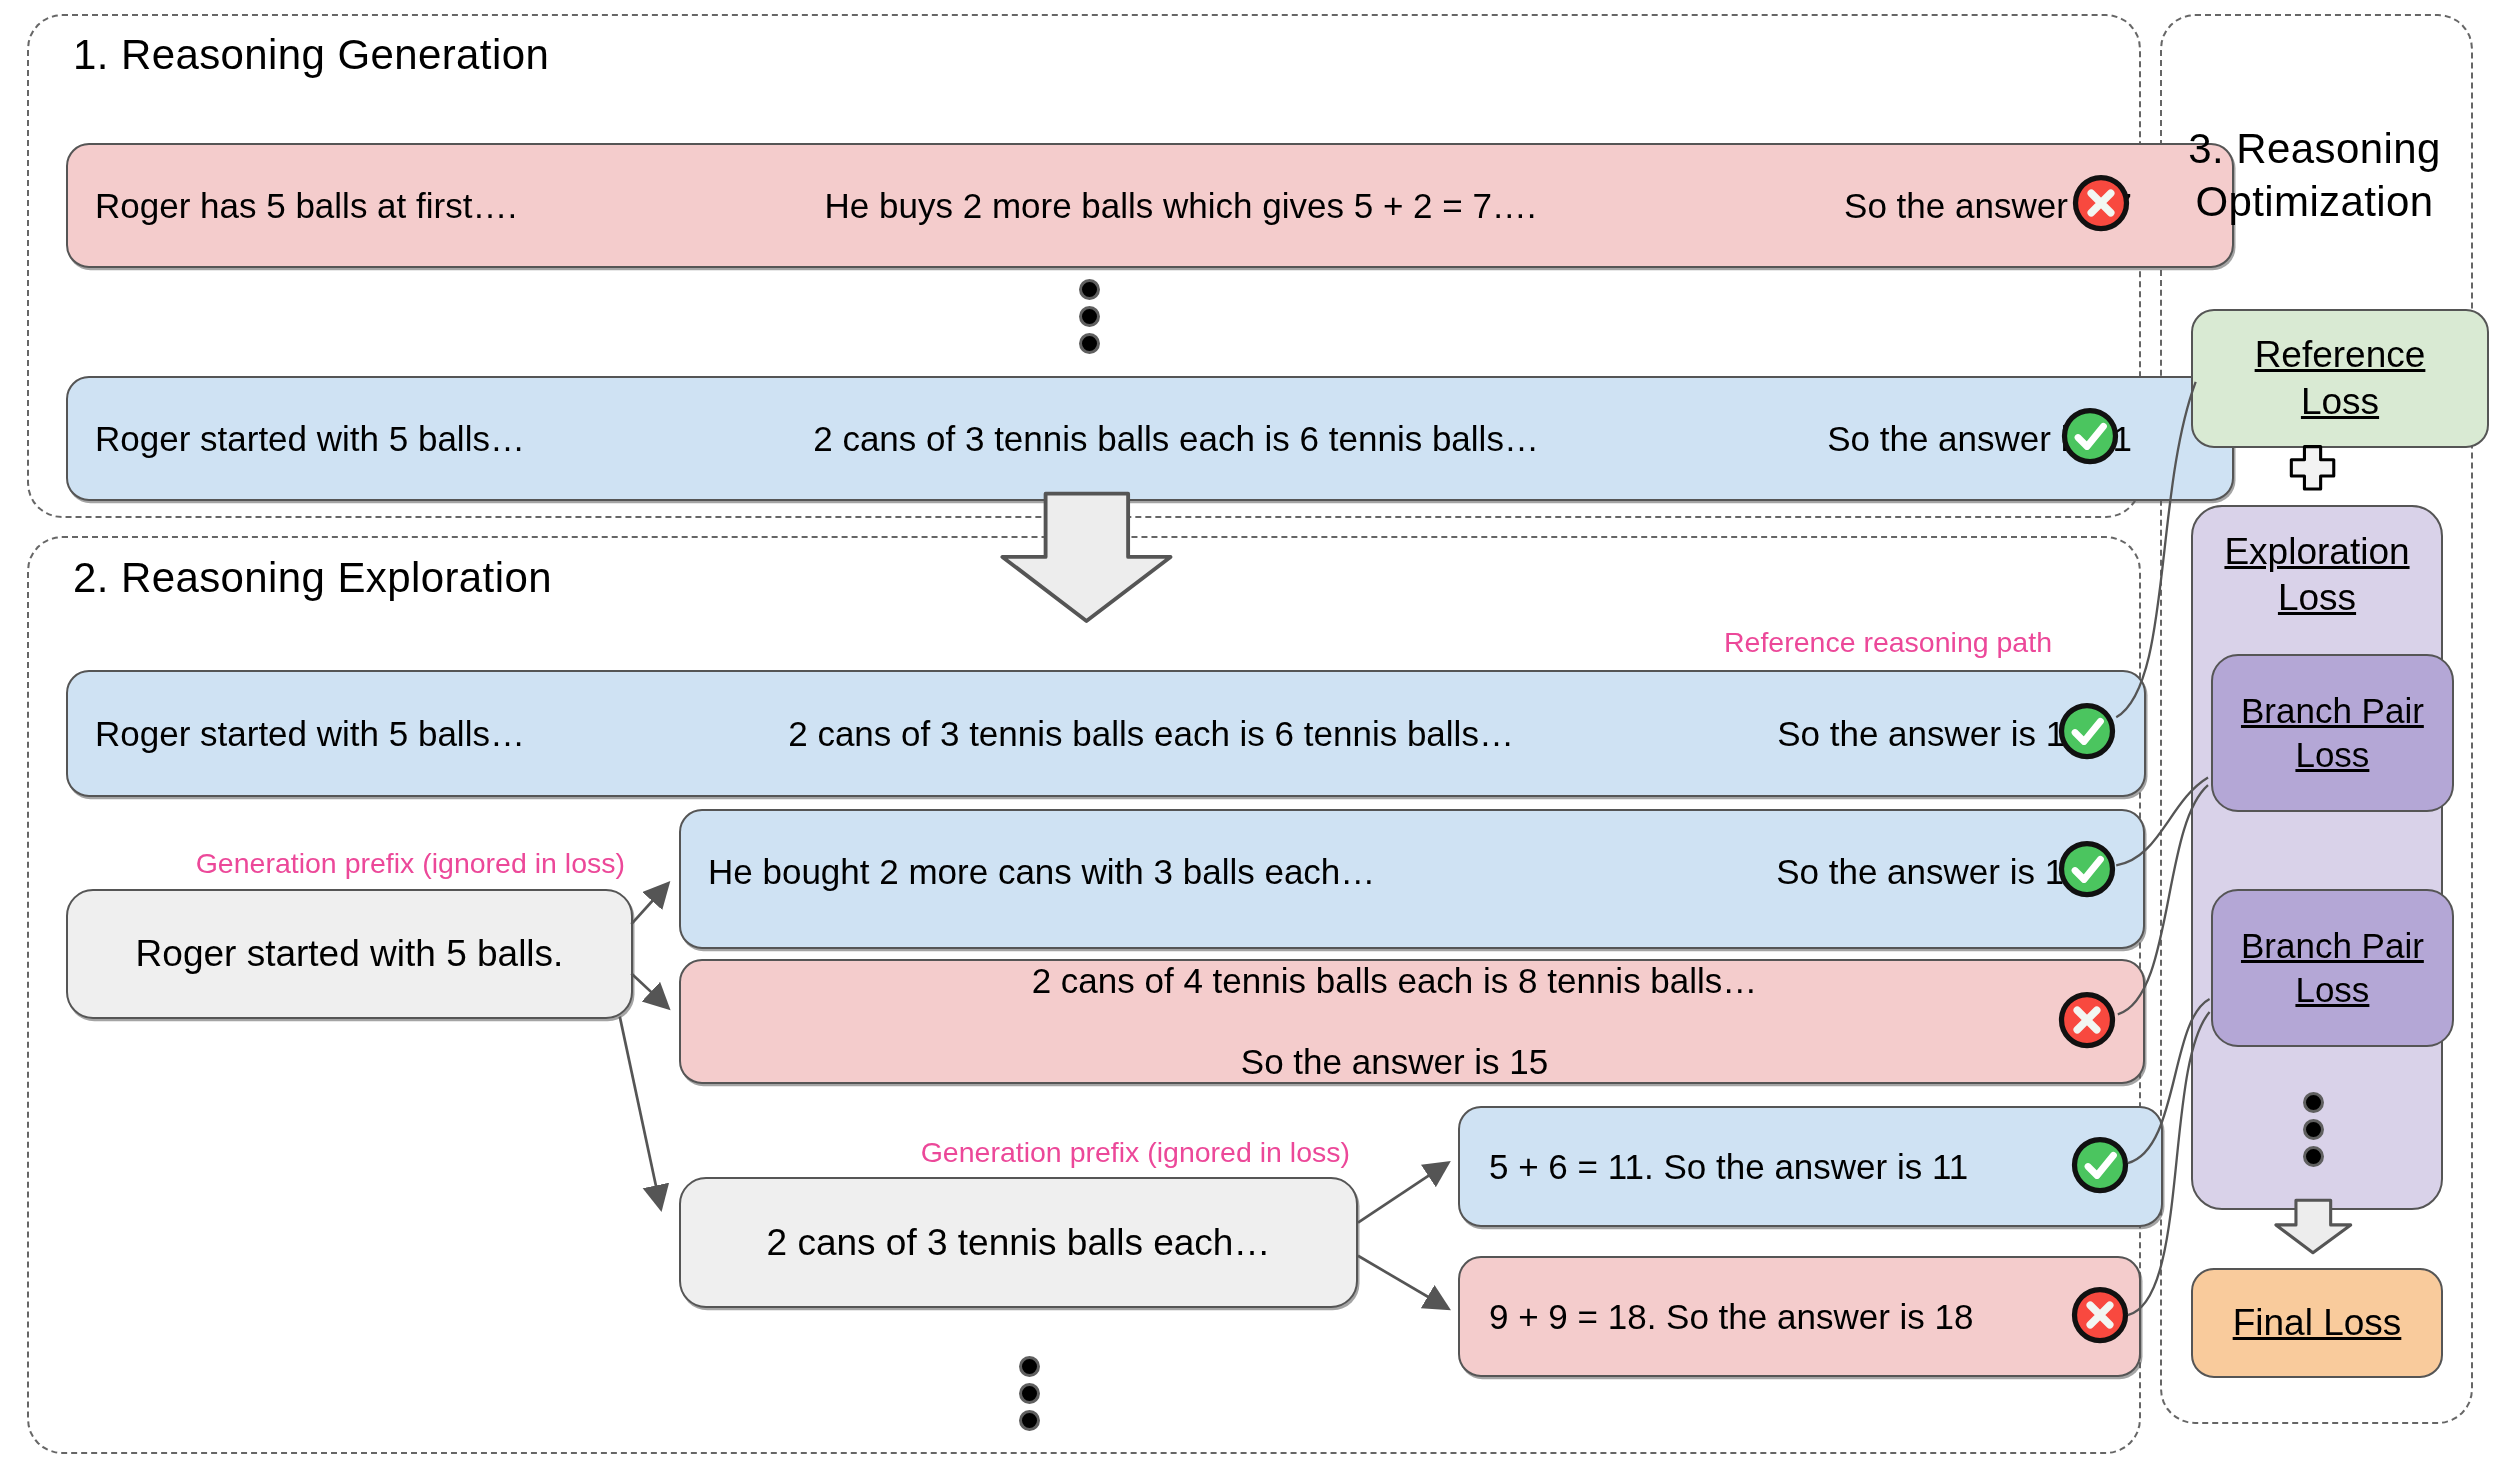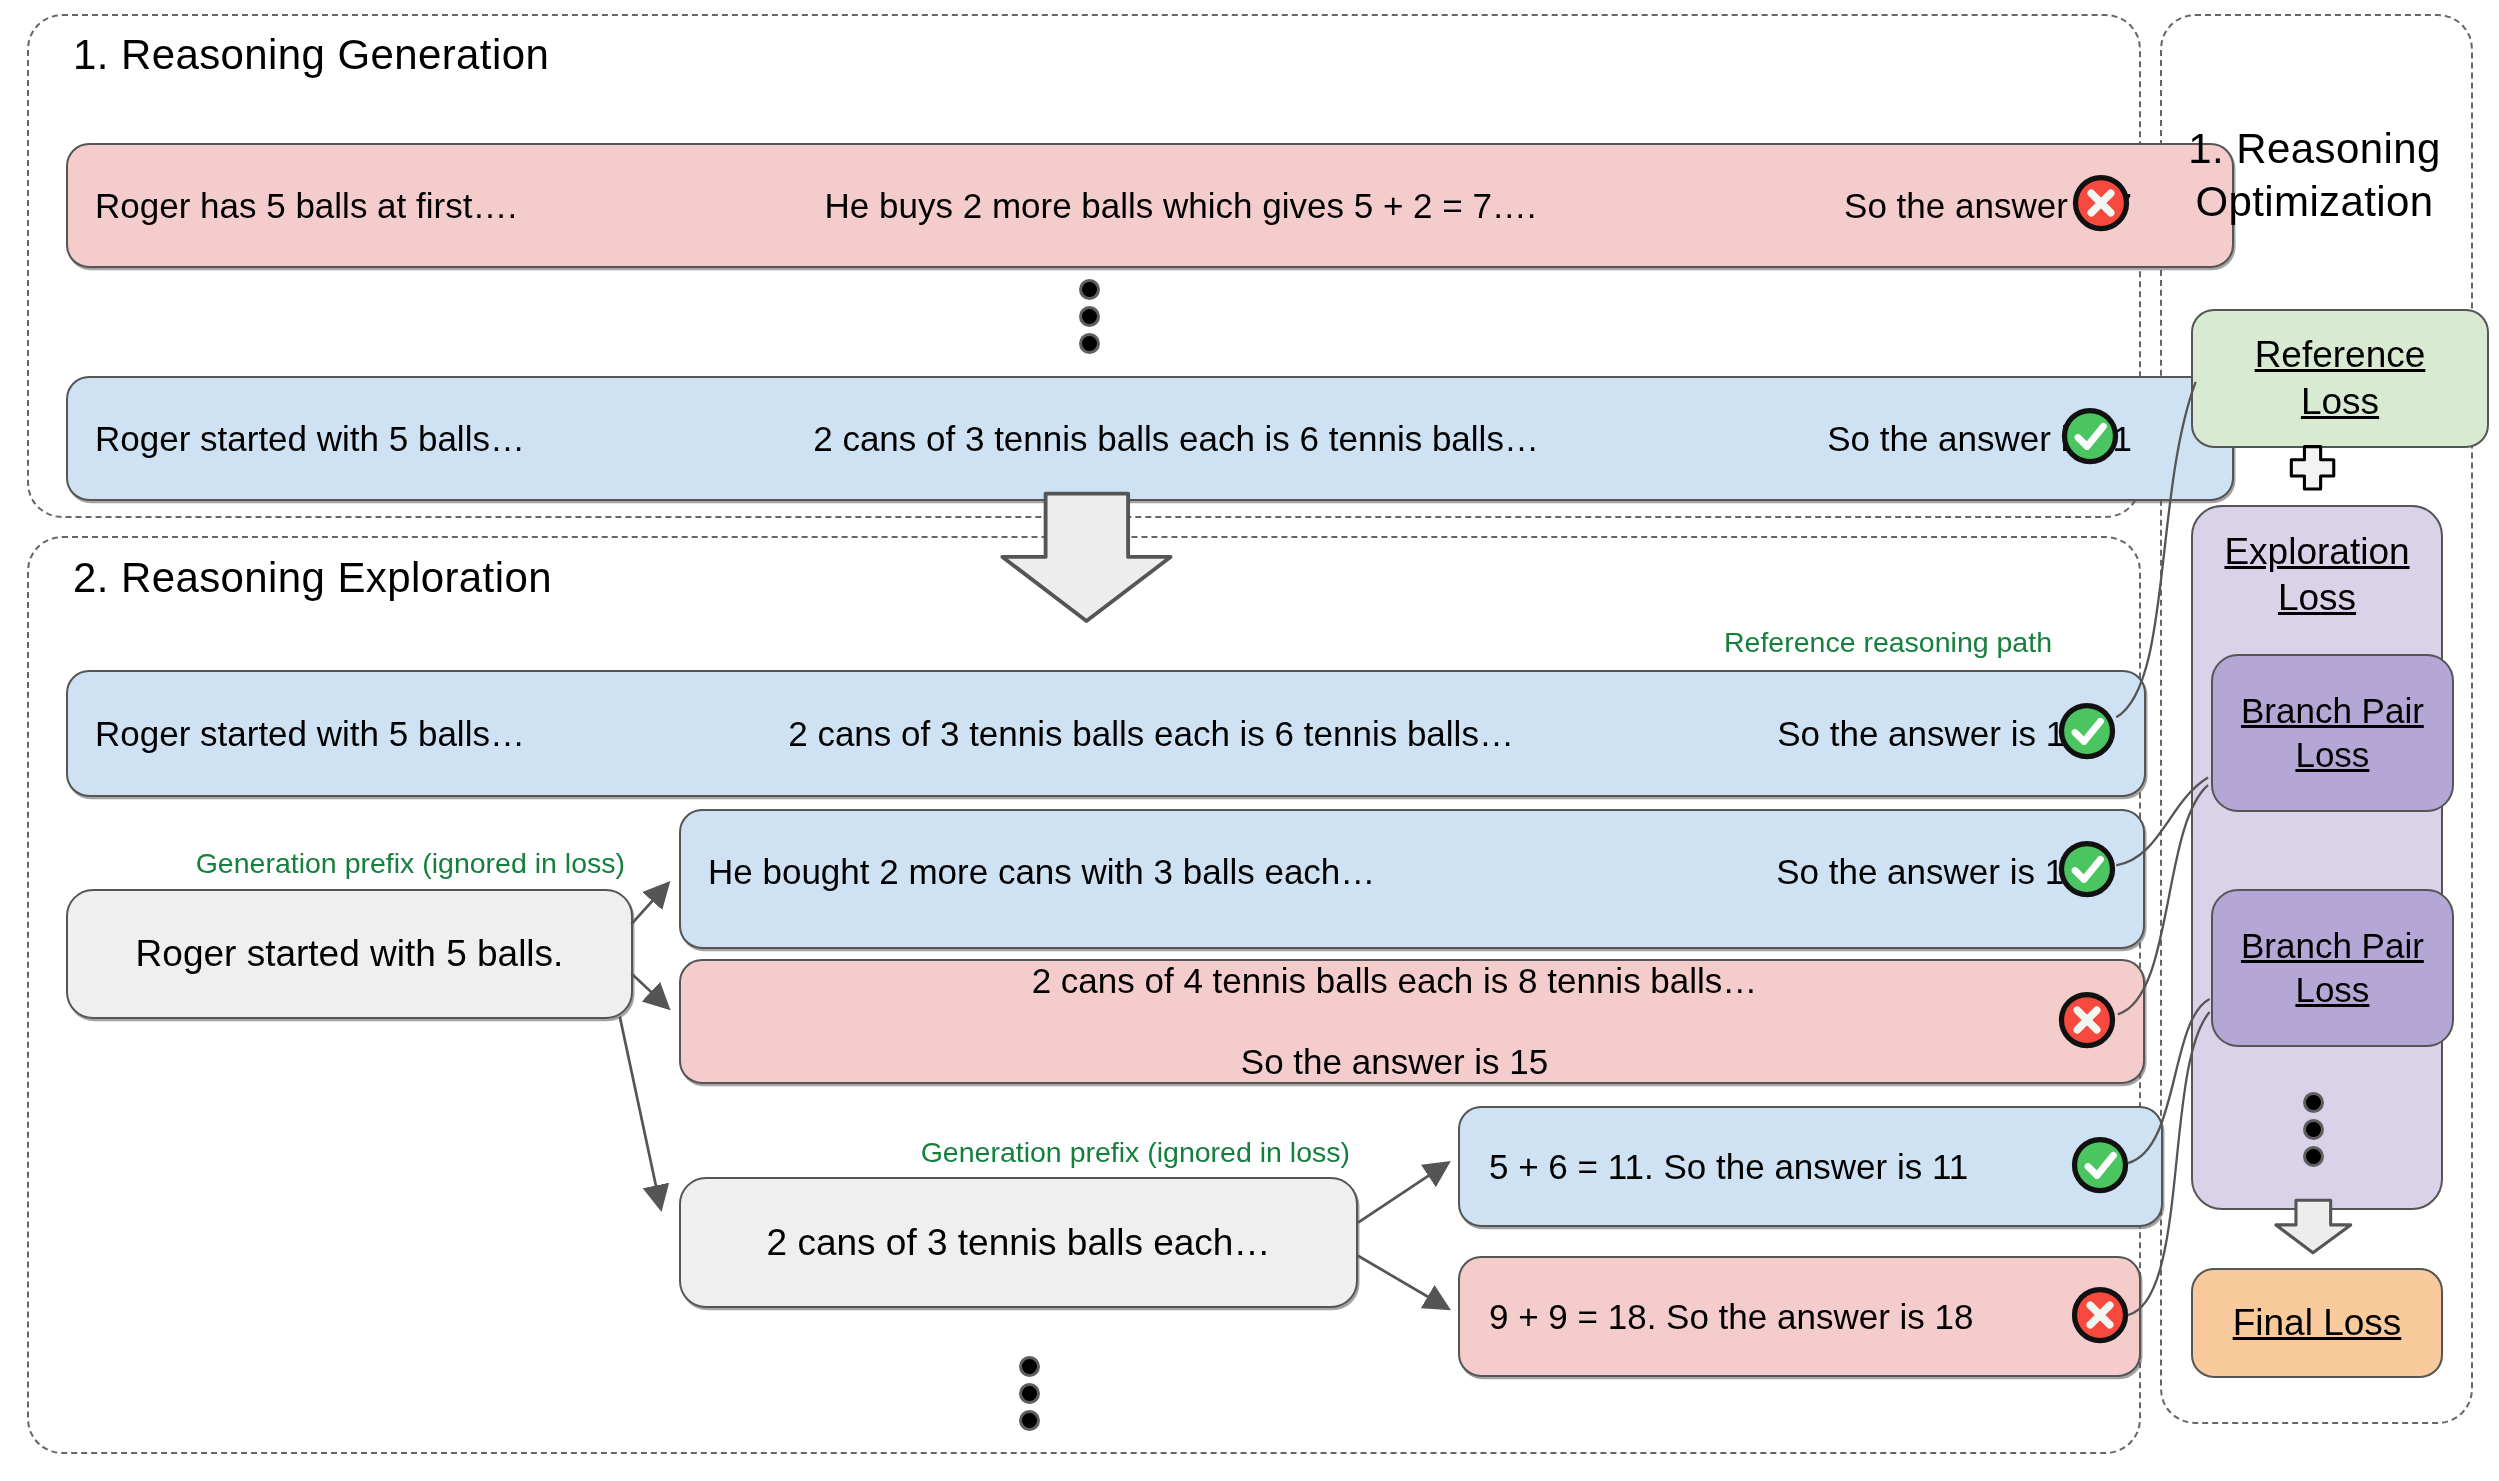--- a/index.html
+++ b/index.html
@@ -16,21 +16,21 @@
   .row-box{
     position:absolute;display:flex;align-items:center;justify-content:space-between;
     border:2.7px solid #555;border-radius:23px;font-size:35px;
     box-shadow:1.5px 2.3px 0 rgba(90,90,90,0.55);
   }
   .row-box span{white-space:nowrap;}
   .blue{background:#cfe2f3;}
   .pink{background:#f4cccc;}
   .grayb{background:#efefef;border-radius:27px;justify-content:center;}
   .small-label{
-    position:absolute;font-size:28.5px;color:#15803d;text-align:right;white-space:nowrap;
+    position:absolute;font-size:28.5px;color:#ec4899;text-align:right;white-space:nowrap;
   }
   .loss-box{
     position:absolute;display:flex;align-items:center;justify-content:center;text-align:center;
     border:2.7px solid #555;font-size:37px;line-height:1.25;text-decoration:underline;
   }
   .icon{position:absolute;width:60px;height:60px;display:block;}
   .icon svg{display:block;width:60px;height:60px;}
   .dots{position:absolute;display:flex;flex-direction:column;gap:5.4px;align-items:center;}
   .dot{width:15.4px;height:15.4px;border-radius:50%;background:#000;border:3.9px solid #5f5f5f;}
   svg.overlay{position:absolute;left:0;top:0;width:2500px;height:1481px;pointer-events:none;}
@@ -145,21 +145,21 @@
         <path d="M27 27 L53 53 M53 27 L27 53" stroke="#f2f7f2" stroke-width="10" stroke-linecap="round" fill="none"></path>
       </svg>
   </span>
 
   <div class="dots" style="left:1019px;top:1356px;">
     <div class="dot"></div>
     <div class="dot"></div>
     <div class="dot"></div>
   </div>
 
-  <div class="sec-title" style="left:2168px;top:123px;width:293px;text-align:center;white-space:normal;line-height:1.25;">1. Reasoning Optimization</div>
+  <div class="sec-title" style="left:2168px;top:123px;width:293px;text-align:center;white-space:normal;line-height:1.25;">3. Reasoning Optimization</div>
 
   <div class="loss-box" style="left:2191px;top:309px;width:248px;height:135px;background:#d9ead3;border-radius:23px;padding:0 23px;">Reference Loss</div>
 
   <div class="loss-box" style="left:2191px;top:505px;width:248px;height:679px;background:#d9d2e9;border-radius:31px;align-items:flex-start;padding-top:21.6px;">
     <span style="display:inline-block;width:193px;">Exploration Loss</span>
   </div>
 
   <div class="loss-box" style="left:2211px;top:654px;width:208px;height:154px;background:#b4a7d6;border-radius:27px;font-size:35px;padding:0 15.4px;">Branch Pair Loss</div>
 
   <div class="loss-box" style="left:2211px;top:889px;width:208px;height:154px;background:#b4a7d6;border-radius:27px;font-size:35px;padding:0 15.4px;">Branch Pair Loss</div>

